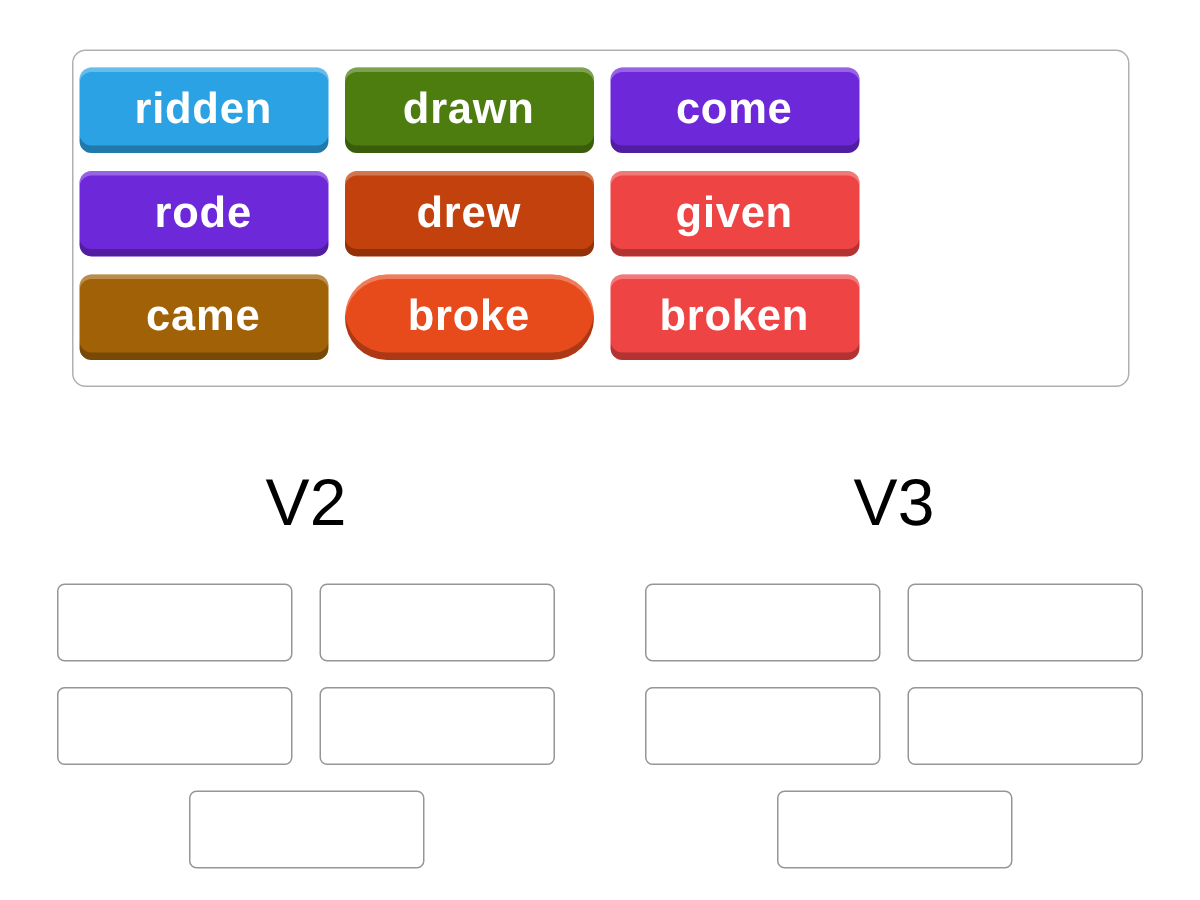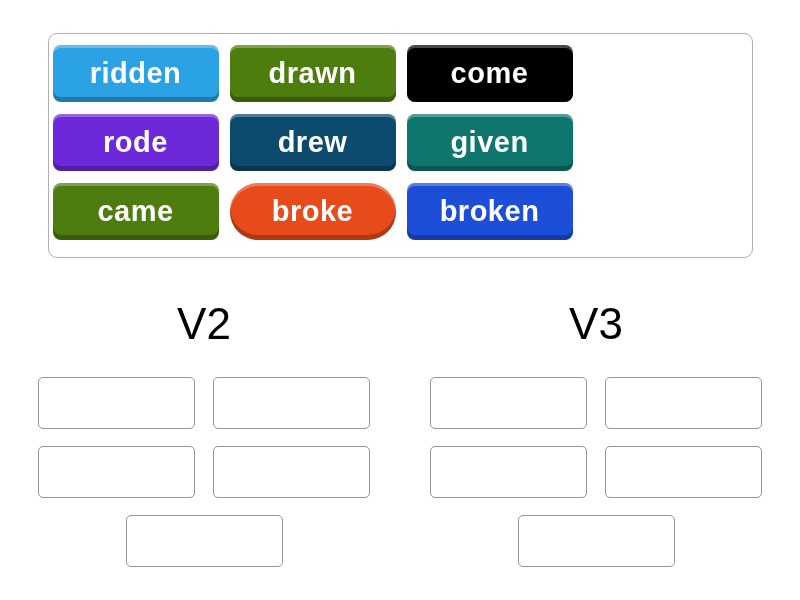--- a/index.html
+++ b/index.html
@@ -49,21 +49,21 @@
     user-select: none;
   }
   .groups {
     display: flex;
     justify-content: center;
     gap: 59px;
     margin-top: 40px;
   }
   .group { width: 333px; }
   .group-title {
-    margin: 4px 0 31px;
+    margin: 16px 0 31px;
     text-align: center;
     font-size: 44px;
     font-weight: 400;
     line-height: 1;
     color: var(--title-text);
   }
   .slots {
     display: flex;
     flex-wrap: wrap;
     justify-content: center;
@@ -77,27 +77,27 @@
     border: 1px solid var(--slot-border);
     border-radius: 5px;
   }
 </style>
 </head>
 <body>
 
 <div class="pool">
     <div class="tile" style="background: rgb(43, 162, 227);">ridden</div>
     <div class="tile" style="background: #4d7c0f;">drawn</div>
-    <div class="tile" style="background: #000000;">come</div>
+    <div class="tile" style="background: #6d28d9;">come</div>
     <div class="tile" style="background: #6d28d9;">rode</div>
-    <div class="tile" style="background: #0c4a6e;">drew</div>
-    <div class="tile" style="background: #0f766e;">given</div>
-    <div class="tile" style="background: #4d7c0f;">came</div>
+    <div class="tile" style="background: #c2410c;">drew</div>
+    <div class="tile" style="background: #ef4444;">given</div>
+    <div class="tile" style="background: #a16207;">came</div>
     <div class="tile" style="background: rgb(231, 75, 28); border-radius: 28px;">broke</div>
-    <div class="tile" style="background: #1d4ed8;">broken</div>
+    <div class="tile" style="background: #ef4444;">broken</div>
   </div>
 
 <div class="groups">
   <section class="group">
     <h2 class="group-title">V2</h2>
     <div class="slots">
         <div class="slot"></div>
         <div class="slot"></div>
         <div class="slot"></div>
         <div class="slot"></div>

